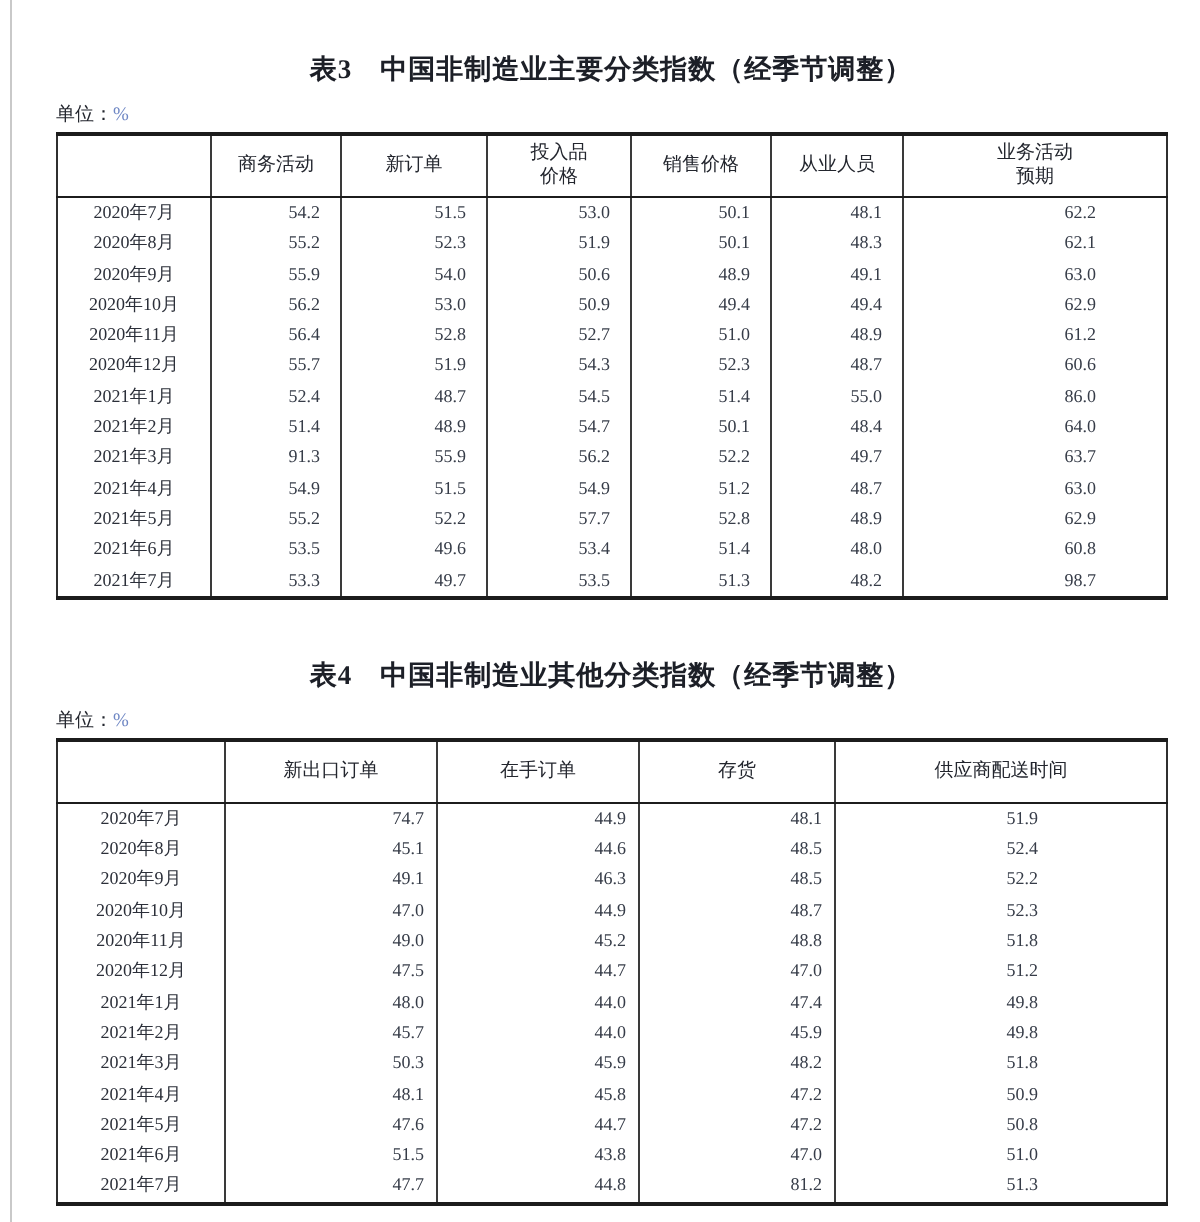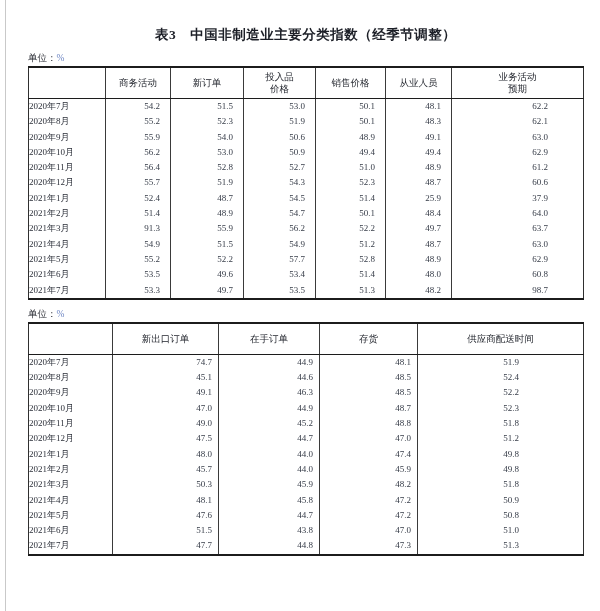--- a/index.html
+++ b/index.html
@@ -32,21 +32,21 @@
     font-weight:normal;font-size:9.5px;color:#23262e;
     text-align:center;vertical-align:middle;
     height:30px;line-height:12px;white-space:pre-line;
     border-bottom:1.5px solid #1c1c1c;padding:0;
   }
   tbody td{
     font-size:9px;color:#363c48;height:15.3px;line-height:15.3px;
     padding:0 10px 0 0;text-align:right;white-space:nowrap;
     overflow:hidden;
   }
-  tbody td:first-child{text-align:left;padding:0;color:#2b2f39;margin-top:12px;}
+  tbody td:first-child{text-align:center;padding:0;color:#2b2f39;margin-top:12px;}
   th + th, td + td{border-left:1px solid #3a3a3a;}
   
   .t3 col.c0{width:77px;} .t3 col.c1{width:65px;} .t3 col.c2{width:73px;}
   .t3 col.c3{width:72px;} .t3 col.c4{width:70px;} .t3 col.c5{width:66px;}
   .t3 col.c6{width:132px;}
   .t3 tbody td:last-child{padding-right:35px;}
   
   .t4 col.c0{width:84px;} .t4 col.c1{width:106px;} .t4 col.c2{width:101px;}
   .t4 col.c3{width:98px;} .t4 col.c4{width:166px;}
   .t4 tbody td{padding-right:6px;}
@@ -141,22 +141,22 @@
             <td>52.3</td>
             <td>48.7</td>
             <td>60.6</td>
           </tr>
           <tr>
             <td>2021年1月</td>
             <td>52.4</td>
             <td>48.7</td>
             <td>54.5</td>
             <td>51.4</td>
-            <td>25.9</td>
-            <td>37.9</td>
+            <td>55.0</td>
+            <td>86.0</td>
           </tr>
           <tr>
             <td>2021年2月</td>
             <td>51.4</td>
             <td>48.9</td>
             <td>54.7</td>
             <td>50.1</td>
             <td>48.4</td>
             <td>64.0</td>
           </tr>
@@ -201,20 +201,21 @@
             <td>53.3</td>
             <td>49.7</td>
             <td>53.5</td>
             <td>51.3</td>
             <td>48.2</td>
             <td>98.7</td>
           </tr>
         </tbody>
     </table>
 
+    <h2 class="tbl-title title-4">表4　中国非制造业其他分类指数（经季节调整）</h2>
     <div class="unit-line"><span>单位：</span><span class="pct">%</span></div>
 
     <table class="t4">
       <colgroup>
         <col class="c0">
           <col class="c1">
           <col class="c2">
           <col class="c3">
           <col class="c4">
       </colgroup>
@@ -309,20 +310,20 @@
             <td>2021年6月</td>
             <td>51.5</td>
             <td>43.8</td>
             <td>47.0</td>
             <td>51.0</td>
           </tr>
           <tr>
             <td>2021年7月</td>
             <td>47.7</td>
             <td>44.8</td>
-            <td>47.3</td>
+            <td>81.2</td>
             <td>51.3</td>
           </tr>
         </tbody>
     </table>
 
   </div>
 </div>
 
 </body></html>

